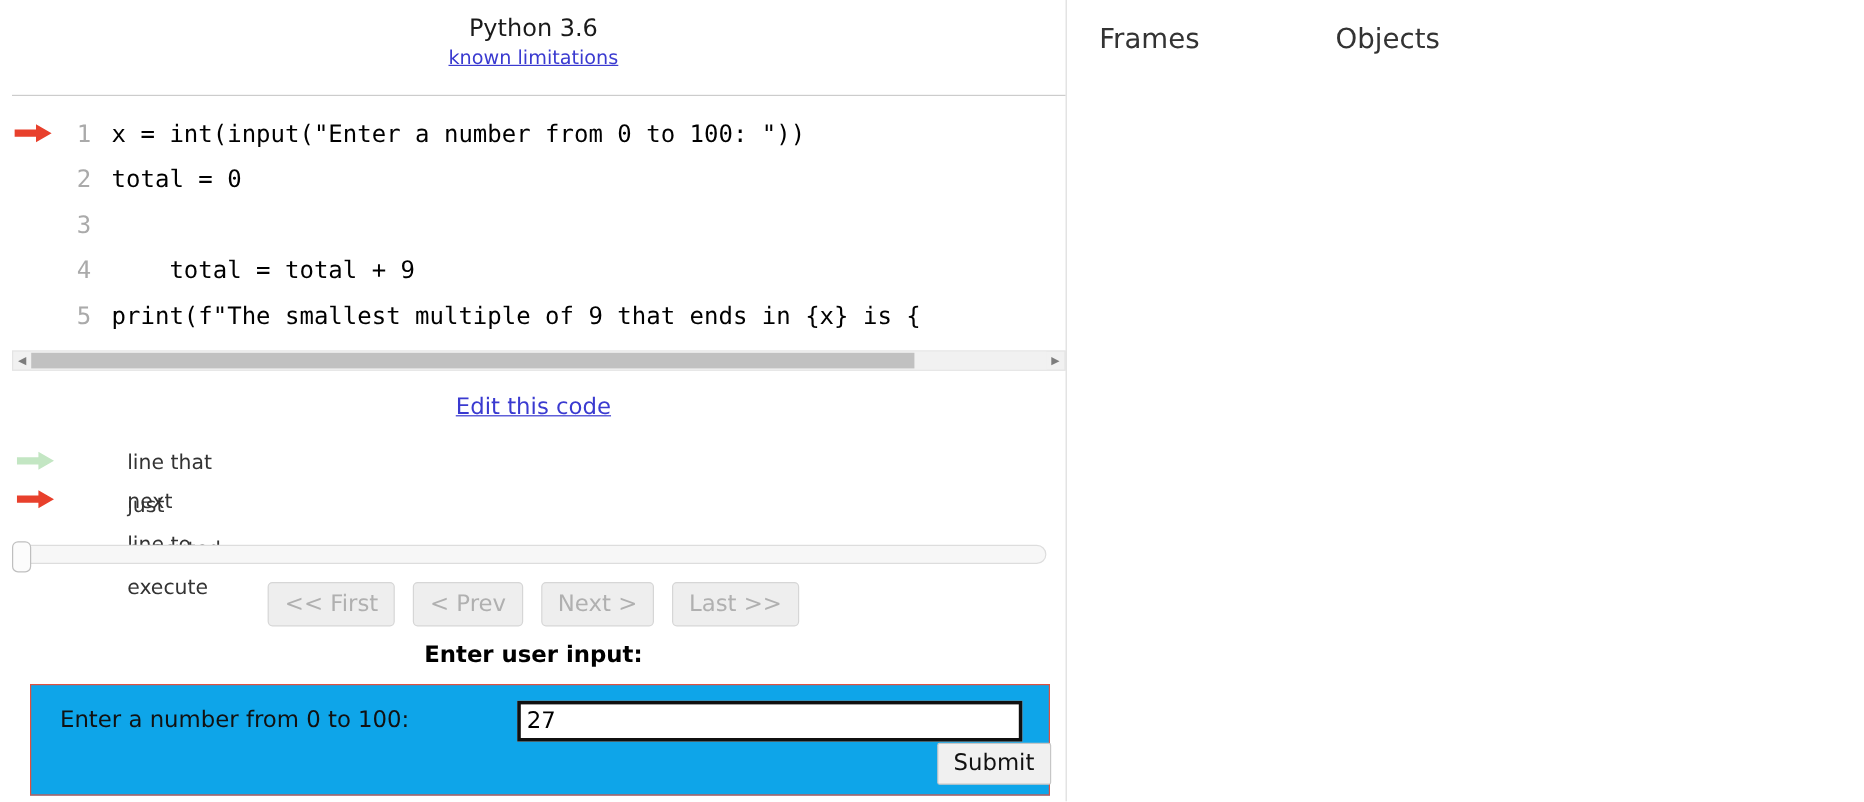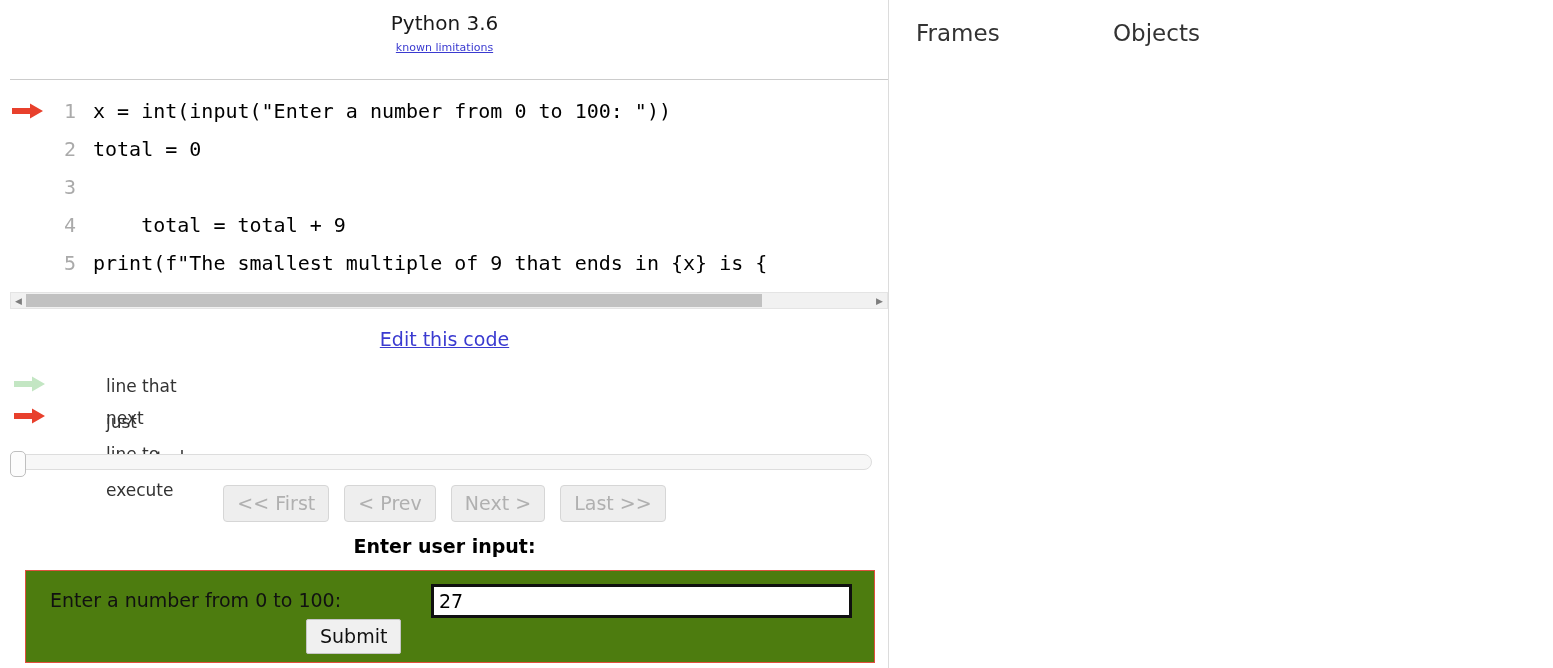--- a/index.html
+++ b/index.html
@@ -21,21 +21,21 @@
   #version-header {
     position: absolute; left: 0; top: 10px; width: 889px;
     text-align: center;
   }
   #version-title {
     font-size: 20px; color: #1a1a1a; line-height: 26px;
     font-family: "DejaVu Sans", sans-serif;
   }
   #known-limitations {
     display: inline-block; margin-top: 2px;
-    font-size: 11px; color: #3a3ad0;
+    font-size: 16px; color: #3a3ad0;
     text-decoration: underline; cursor: pointer;
     line-height: 20px;
   }
 
   #code-rule {
     position: absolute; left: 10px; top: 79px; width: 878px;
     height: 1px; background: #cccccc;
   }
 
   
@@ -151,21 +151,21 @@
   
   #user-input-title {
     position: absolute; left: 0; top: 535px; width: 889px;
     text-align: center;
     font-size: 19px; font-weight: bold; color: #000000;
   }
   #user-input-box {
     position: absolute; left: 25px; top: 570px;
     width: 850px; height: 93px;
     border: 1px solid #e0503f;
-    background: #4d7c0f;
+    background: #0ea5e9;
   }
   #prompt-row {
     position: absolute; left: 0; top: 9px;
     width: 850px; height: 40px;
   }
   #prompt-label {
     position: absolute; left: 24px; top: 0;
     line-height: 40px;
     font-size: 19px; color: #111111;
   }
@@ -175,20 +175,21 @@
     border: 3px solid #101010;
     background: #ffffff;
     padding: 0 5px;
     font-family: "DejaVu Sans", sans-serif;
     font-size: 19px; color: #000000;
     outline: none;
   }
   #submit-row {
     position: absolute; left: 0; top: 48px; width: 850px;
     padding-left: 280px;
+    text-align: right;
   }
   #submit-button {
     display: inline-block;
     padding: 5px 13px 6px 13px;
     font-family: "DejaVu Sans", sans-serif;
     font-size: 19px; color: #111111;
     background: #f0f0f0;
     border: 1px solid #c6c6c6;
     border-radius: 2px;
     cursor: pointer;

